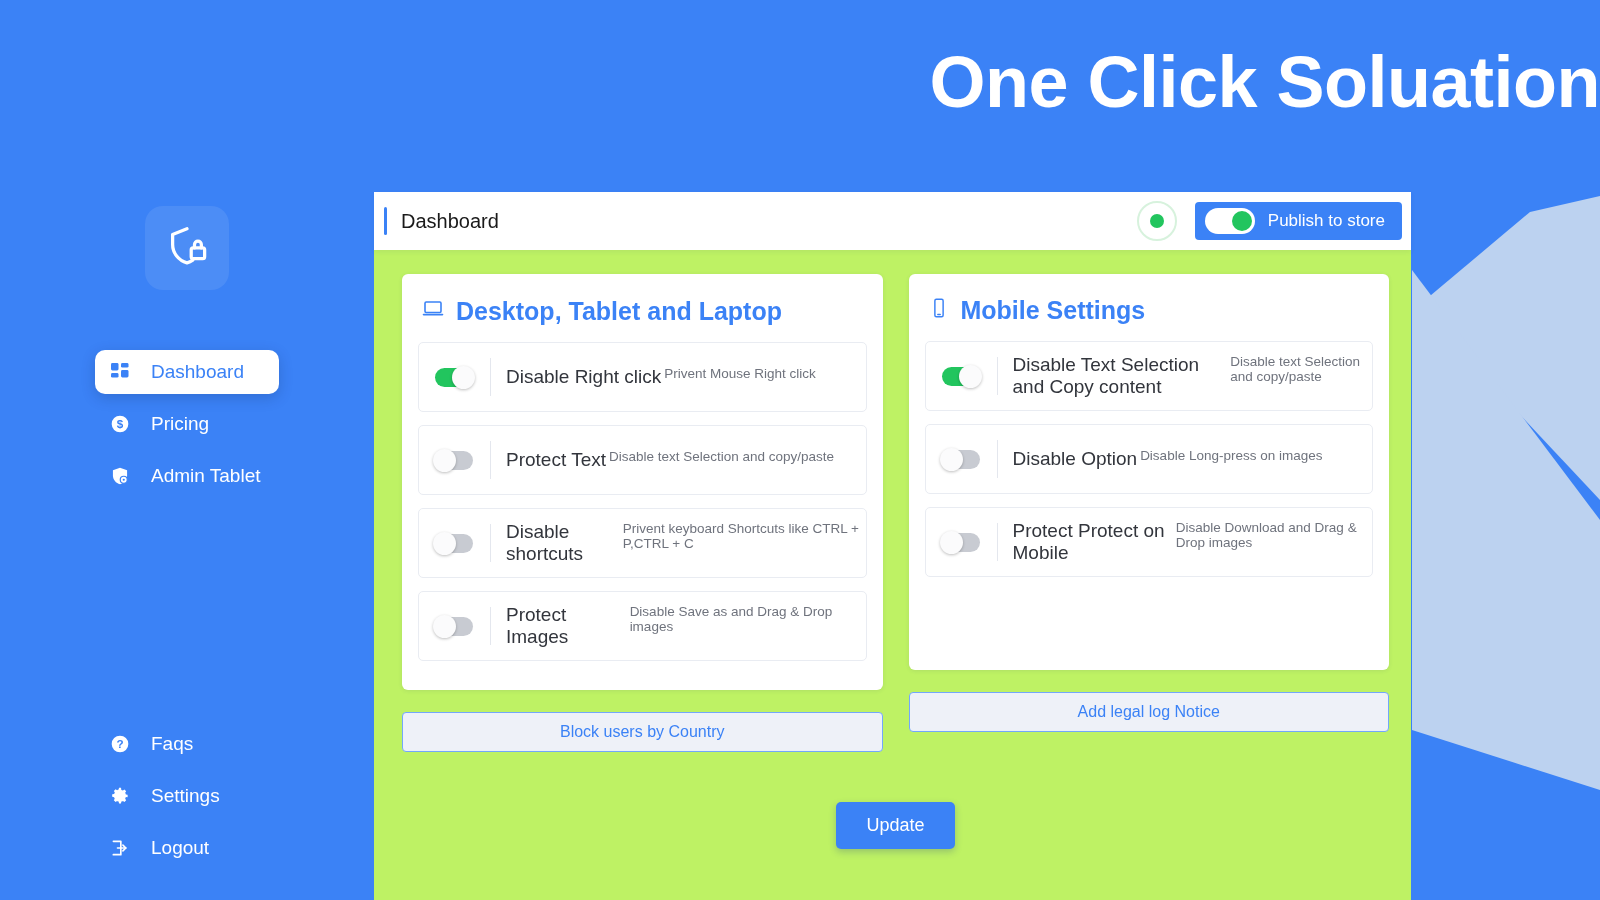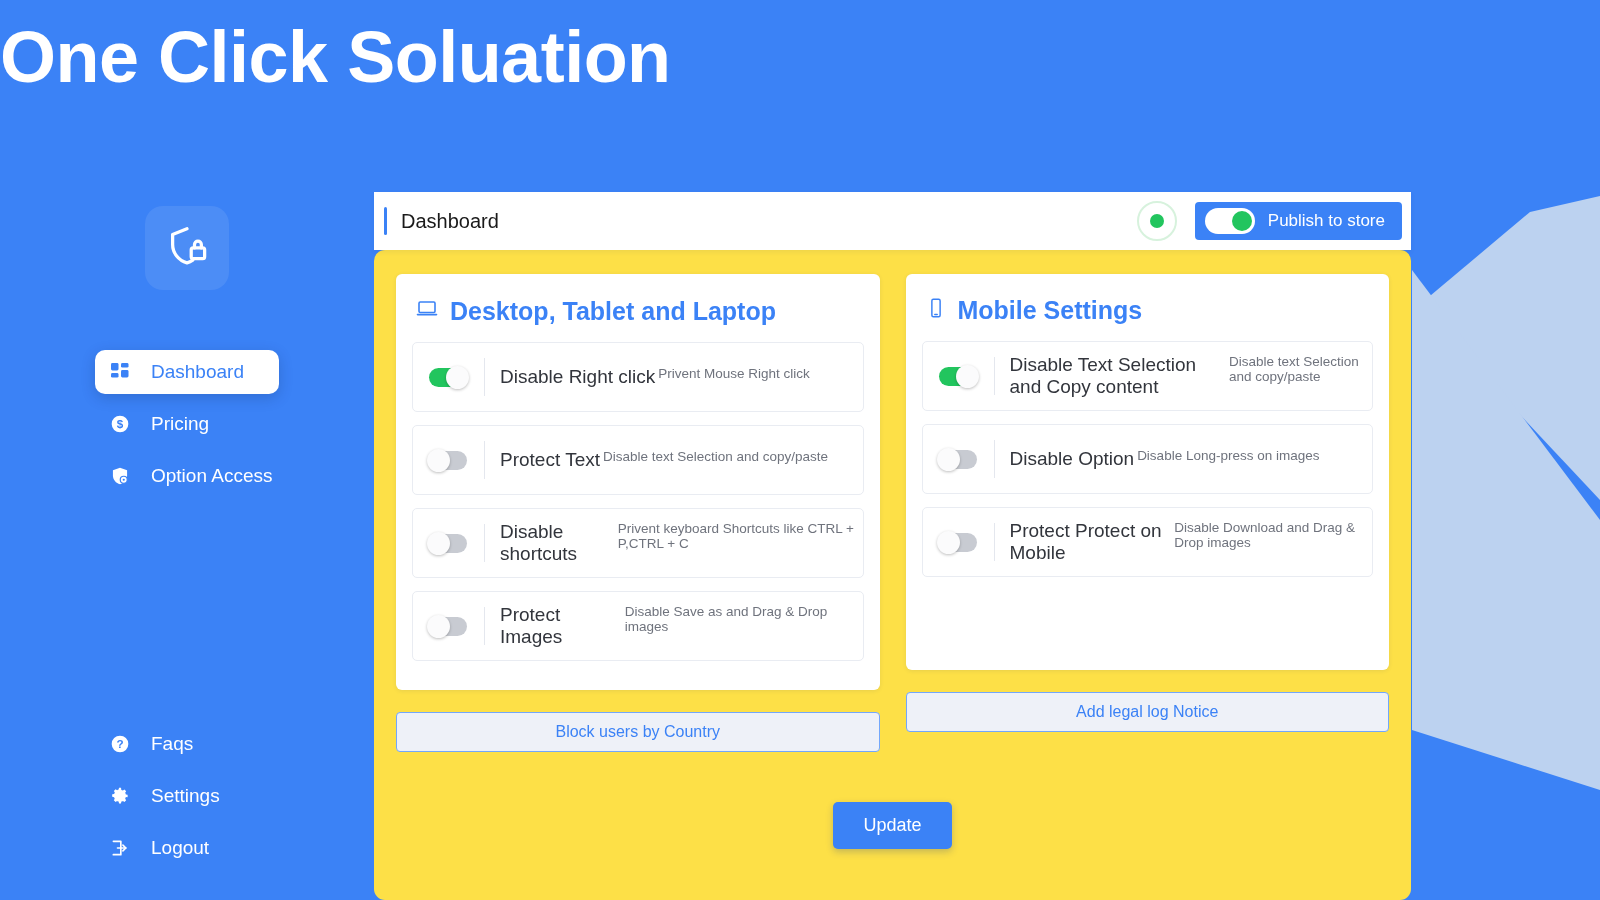--- a/index.html
+++ b/index.html
@@ -9,22 +9,22 @@
     overflow: hidden;
   }
   body { background: #3b82f6; position: relative; }
 
   
   .bg-deco { position: absolute; inset: 0; overflow: hidden; pointer-events: none; }
   .bg-deco svg { position: absolute; right: 0; top: 0; width: 100%; height: 100%; }
 
   
   .app-title {
-    position: absolute; top: 21px; left: 0; width: 100%;
-    text-align: left; color: #ffffff;
+    position: absolute; top: 46px; left: 0; width: 100%;
+    text-align: right; color: #ffffff;
     font-size: 72px; font-weight: bold; letter-spacing: -0.5px;
     line-height: 1.0;
   }
 
   
   .sidebar {
     position: absolute; left: 0; top: 0; width: 374px; height: 900px;
     display: flex; flex-direction: column; align-items: center;
   }
   .logo-box {
@@ -84,22 +84,22 @@
     width: 50px; height: 26px; border-radius: 13px; background: #ffffff;
     position: relative; flex: 0 0 50px;
   }
   .publish-knob {
     position: absolute; top: 3px; right: 3px;
     width: 20px; height: 20px; border-radius: 50%; background: #22c55e;
   }
   .publish-label { color: #ffffff; font-size: 17px; white-space: nowrap; }
 
   .panel-body {
-    flex: 1; background: #fde047; padding: 24px 22px 0 22px;
-    display: flex; flex-direction: column; border-radius: 11px;
+    flex: 1; background: #bef264; padding: 24px 22px 0 28px;
+    display: flex; flex-direction: column;
   }
   .cards-row { display: flex; gap: 26px; }
   .col { flex: 1; display: flex; flex-direction: column; }
 
   .card {
     background: #ffffff; border-radius: 6px;
     box-shadow: 0 1px 4px rgba(40,60,110,0.10);
     padding: 18px 16px 16px 16px;
     min-height: 396px;
   }
@@ -197,21 +197,21 @@
     </div>
 
     <div class="nav-item">
       <span class="nav-ico">
         <svg width="20" height="20" viewBox="0 0 24 24">
           <path d="M12 2 3.5 5.2v6.3c0 5 3.6 9.4 8.5 10.5 4.9-1.1 8.5-5.5 8.5-10.5V5.2Z" fill="#ffffff"></path>
           <circle cx="16.5" cy="16.5" r="4.2" fill="#ffffff" stroke="#3b82f6" stroke-width="1.4"></circle>
           <circle cx="16.5" cy="16.5" r="1.3" fill="#3b82f6"></circle>
         </svg>
       </span>
-      <span>Option Access</span>
+      <span>Admin Tablet</span>
     </div>
   </nav>
 
   <nav class="nav-bottom">
 
     <div class="nav-item">
       <span class="nav-ico">
         <svg width="20" height="20" viewBox="0 0 24 24">
           <circle cx="12" cy="12" r="10" fill="#ffffff"></circle>
           <text x="12" y="17" text-anchor="middle" font-size="14" font-weight="bold" fill="#3b82f6" font-family="Liberation Sans, sans-serif">?</text>

